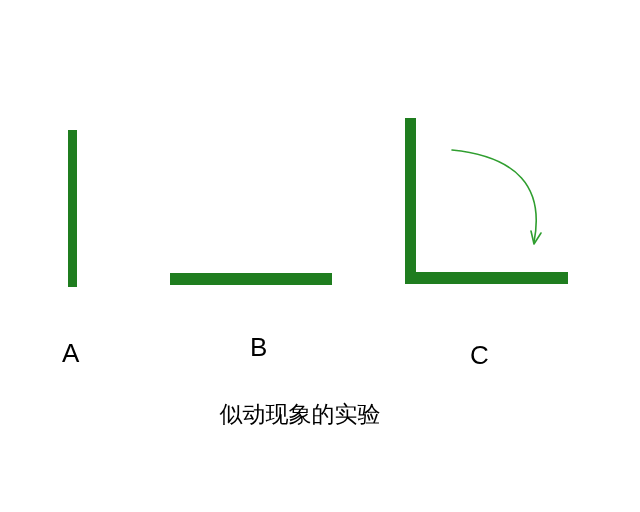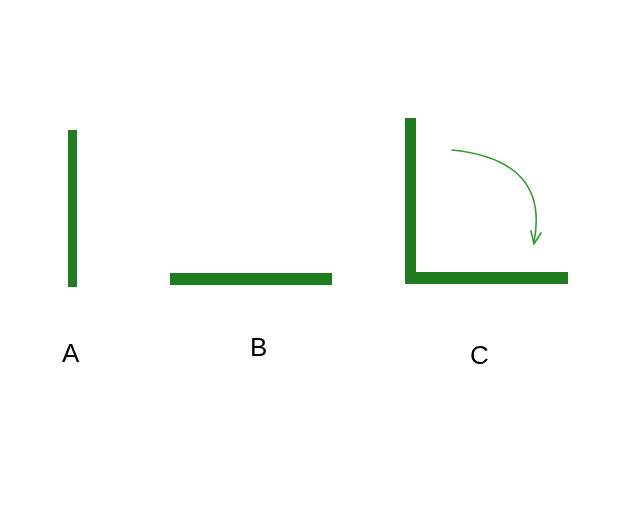--- a/index.html
+++ b/index.html
@@ -69,14 +69,15 @@
 
   <svg class="arrow" width="640" height="512" viewBox="0 0 640 512" aria-hidden="true">
     <path class="arrow-stroke" d="M452,150 Q550,160 534,242"></path>
     <path class="arrow-stroke" d="M531,231 L534,244 L541,233"></path>
   </svg>
 
   <div class="panel-label" id="label-a">A</div>
   <div class="panel-label" id="label-b">B</div>
   <div class="panel-label" id="label-c">C</div>
 
+  <div class="caption">似动现象的实验</div>
 
 </div>
 
 </body></html>

